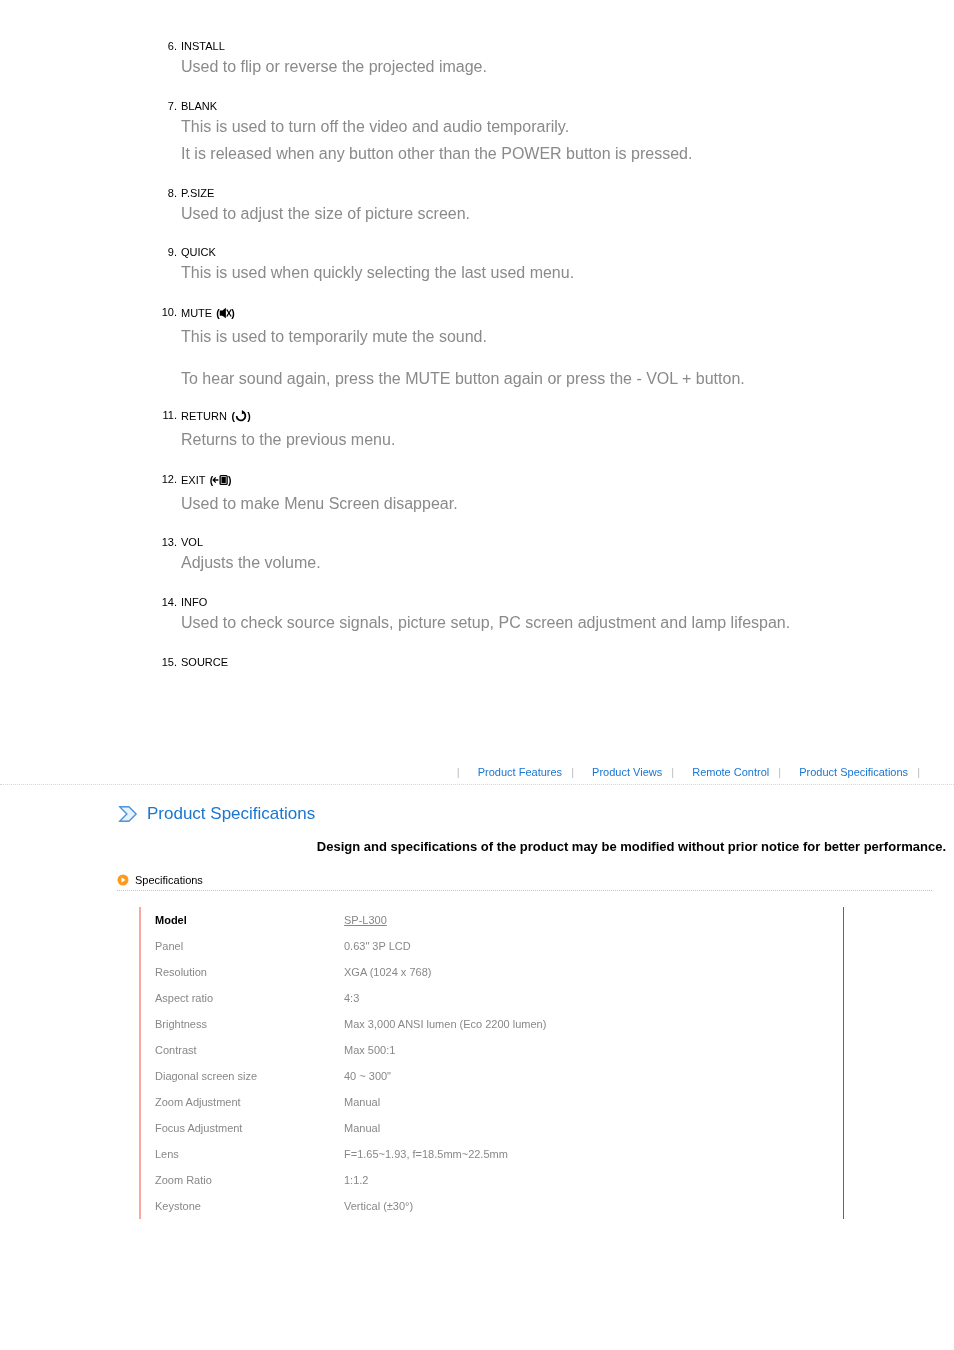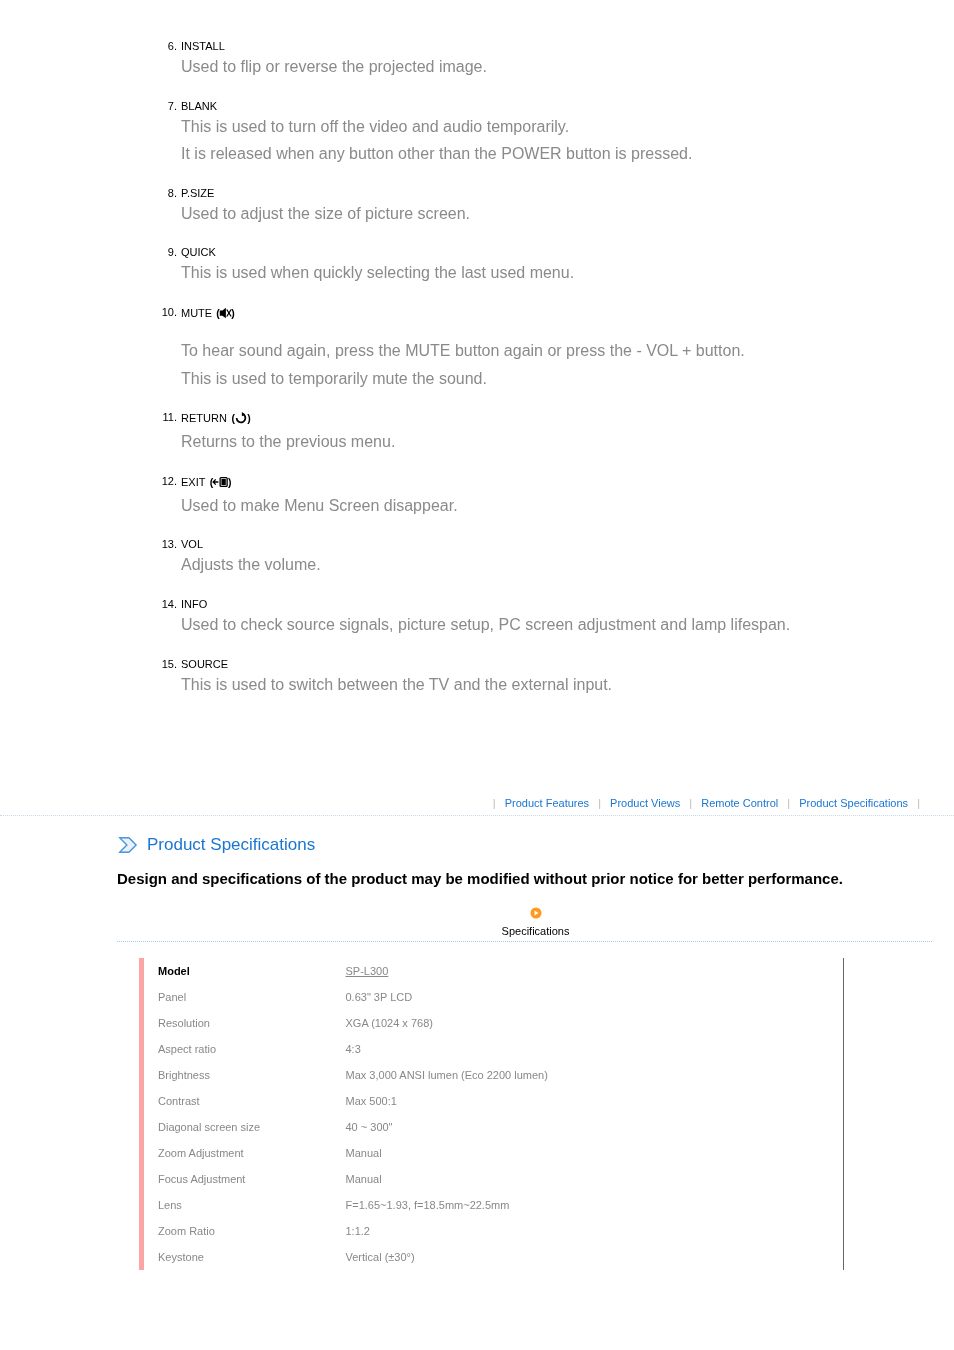--- a/index.html
+++ b/index.html
@@ -46,21 +46,21 @@
   }
   .item-desc p { margin-bottom: 2px; }
   .extra-note { margin-top: 16px; }
   .nav-row {
     text-align: right;
     padding: 40px 28px 6px 0;
     font-size: 11px;
     color: #999;
   }
   .nav-row .sep { color: #bbb; margin: 0 6px; }
-  .nav-link { color: #1976d2; text-decoration: none; }
+  .nav-link { color: #1976d2; text-decoration: none; margin-left: 9px; }
   .dotted-sep {
     border-top: 1px dotted #c7d8e6;
     margin: 0 0 18px 0;
   }
   .section {
     padding: 0 0 0 117px;
   }
   .section-header {
     display: flex;
     align-items: center;
@@ -69,48 +69,48 @@
   }
   .section-icon {
     width: 22px; height: 22px;
   }
   .section-title {
     color: #1976d2;
     font-size: 17px;
     font-weight: normal;
   }
   .section-note {
-    font-size: 15px;
+    font-size: 13px;
     color: #000;
     font-weight: bold;
-    margin: 4px 14px 20px 0;
+    margin: 4px 8px 20px 0;
+    text-align: right;
   }
   .sub-header {
     display: flex;
     align-items: center;
     gap: 6px;
     font-size: 11px;
     color: #000;
     margin-bottom: 4px;
-    flex-direction: column;
   }
   .sub-bullet {
     width: 12px; height: 12px;
   }
   .sub-dots {
     border-top: 1px dotted #a9c9e2;
     margin: 0 22px 16px 0;
   }
   .spec-table-wrap {
     padding: 0 110px 0 22px;
   }
   .spec-table {
     width: 100%;
     border-collapse: collapse;
-    border-left: 5px solid #fca5a5;
+    border-left: 2px solid #fca5a5;
     border-right: 1px solid #666;
   }
   .spec-table td {
     padding: 7px 14px;
     font-size: 11px;
     color: #888;
     vertical-align: middle;
   }
   .spec-table td.k {
     width: 190px;
@@ -135,23 +135,23 @@
           </div></span></li>
       <li class="item-row"><span class="item-num">9.</span><span class="item-body"><div><span class="item-title">QUICK</span></div><div class="item-desc">
             <p>This is used when quickly selecting the last used menu.</p>
           </div></span></li>
       <li class="item-row"><span class="item-num">10.</span><span class="item-body"><div><span class="item-title">MUTE</span><span class="icon-inline"><svg viewBox="0 0 20 16" width="22" height="14">
                 <text x="0" y="12" font-size="12" font-weight="bold">(</text>
                 <path d="M4 5 L7 5 L11 2 L11 14 L7 11 L4 11 Z" fill="#000"></path>
                 <line x1="12" y1="4" x2="17" y2="12" stroke="#000" stroke-width="1.5"></line>
                 <line x1="17" y1="4" x2="12" y2="12" stroke="#000" stroke-width="1.5"></line>
                 <text x="17" y="12" font-size="12" font-weight="bold">)</text>
-              </svg></span></div><div class="item-desc extra-note">To hear sound again, press the MUTE button again or press the - VOL + button.</div><div class="item-desc">
+              </svg></span></div><div class="item-desc">
             <p>This is used to temporarily mute the sound.</p>
-          </div></span></li>
+          </div><div class="item-desc extra-note">To hear sound again, press the MUTE button again or press the - VOL + button.</div></span></li>
       <li class="item-row"><span class="item-num">11.</span><span class="item-body"><div><span class="item-title">RETURN</span><span class="icon-inline"><svg viewBox="0 0 22 16" width="24" height="14">
                 <text x="0" y="12" font-size="12" font-weight="bold">(</text>
                 <path d="M14 4 A5 5 0 1 1 6 8" fill="none" stroke="#000" stroke-width="2"></path>
                 <path d="M12 1 L16 4 L12 6 Z" fill="#000"></path>
                 <text x="18" y="12" font-size="12" font-weight="bold">)</text>
               </svg></span></div><div class="item-desc">
             <p>Returns to the previous menu.</p>
           </div></span></li>
       <li class="item-row"><span class="item-num">12.</span><span class="item-body"><div><span class="item-title">EXIT</span><span class="icon-inline"><svg viewBox="0 0 26 16" width="28" height="14">
                 <text x="0" y="12" font-size="12" font-weight="bold">(</text>
@@ -161,23 +161,21 @@
                 <text x="21" y="12" font-size="12" font-weight="bold">)</text>
               </svg></span></div><div class="item-desc">
             <p>Used to make Menu Screen disappear.</p>
           </div></span></li>
       <li class="item-row"><span class="item-num">13.</span><span class="item-body"><div><span class="item-title">VOL</span></div><div class="item-desc">
             <p>Adjusts the volume.</p>
           </div></span></li>
       <li class="item-row"><span class="item-num">14.</span><span class="item-body"><div><span class="item-title">INFO</span></div><div class="item-desc">
             <p>Used to check source signals, picture setup, PC screen adjustment and lamp lifespan.</p>
           </div></span></li>
-      <li class="item-row"><span class="item-num">15.</span><span class="item-body"><div><span class="item-title">SOURCE</span></div><div class="item-desc">
-            <p>This is used to switch between the TV and the external input.</p>
-          </div></span></li>
+      <li class="item-row"><span class="item-num">15.</span><span class="item-body"><div><span class="item-title">SOURCE</span></div></span></li>
     </ul>
 </div>
 
 <div class="nav-row">
   <span class="sep">|</span>
   <a href="#" class="nav-link">Product Features</a>
   <span class="sep">|</span>
   <a href="#" class="nav-link">Product Views</a>
   <span class="sep">|</span>
   <a href="#" class="nav-link">Remote Control</a>

